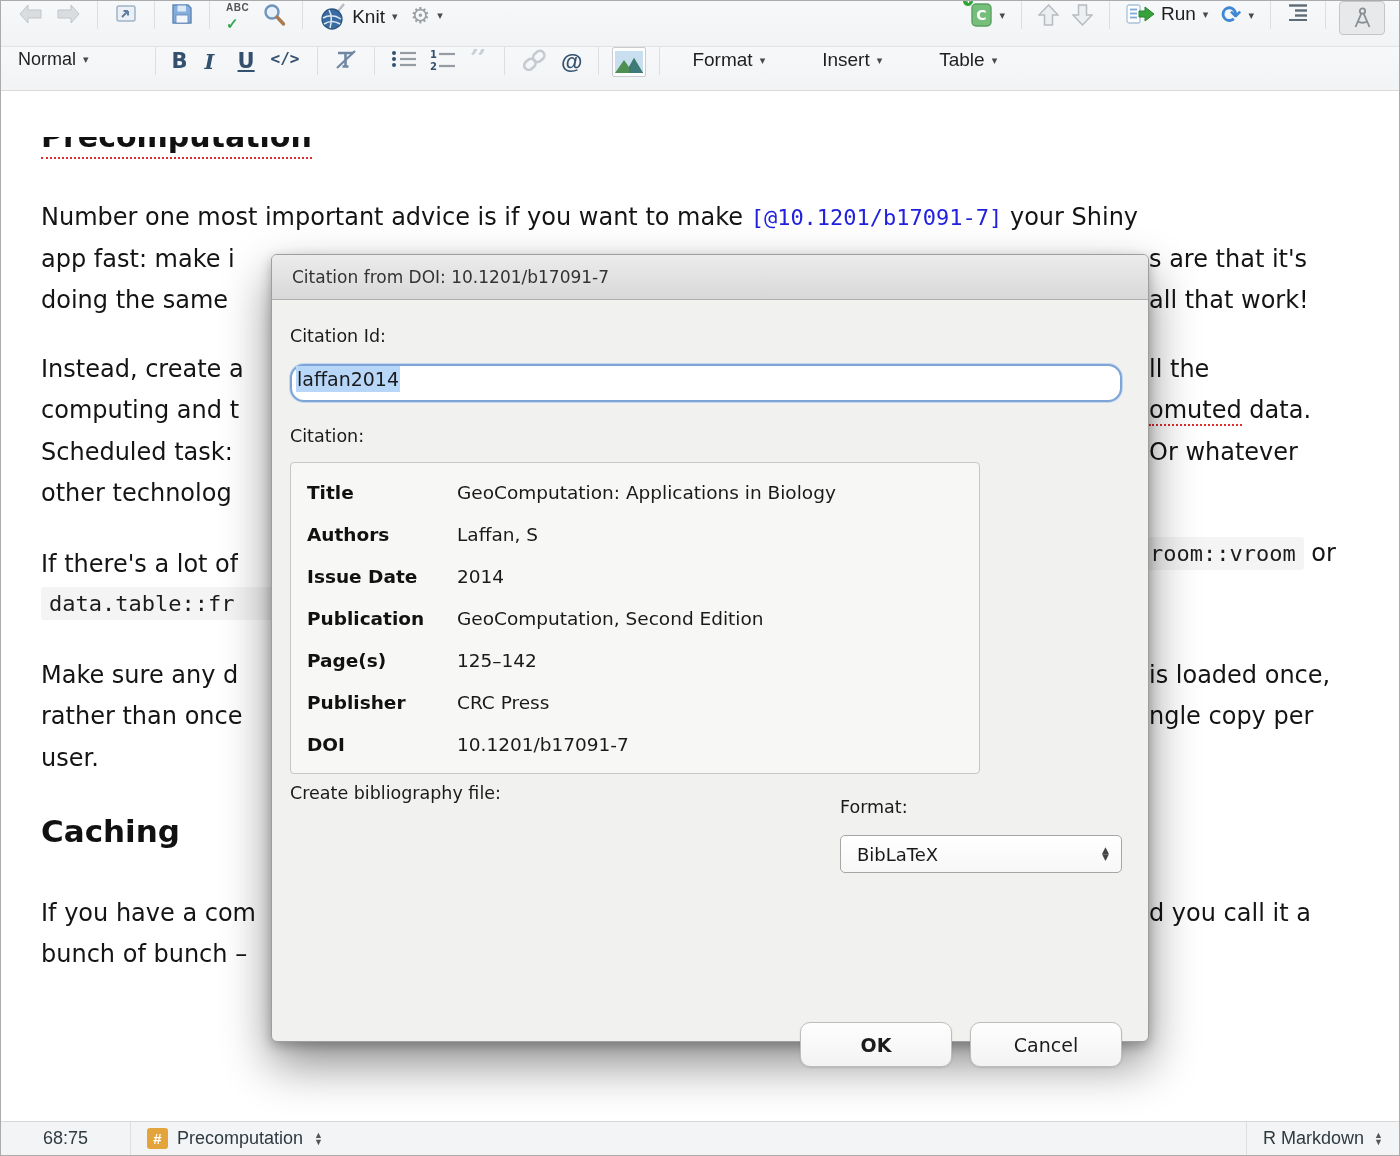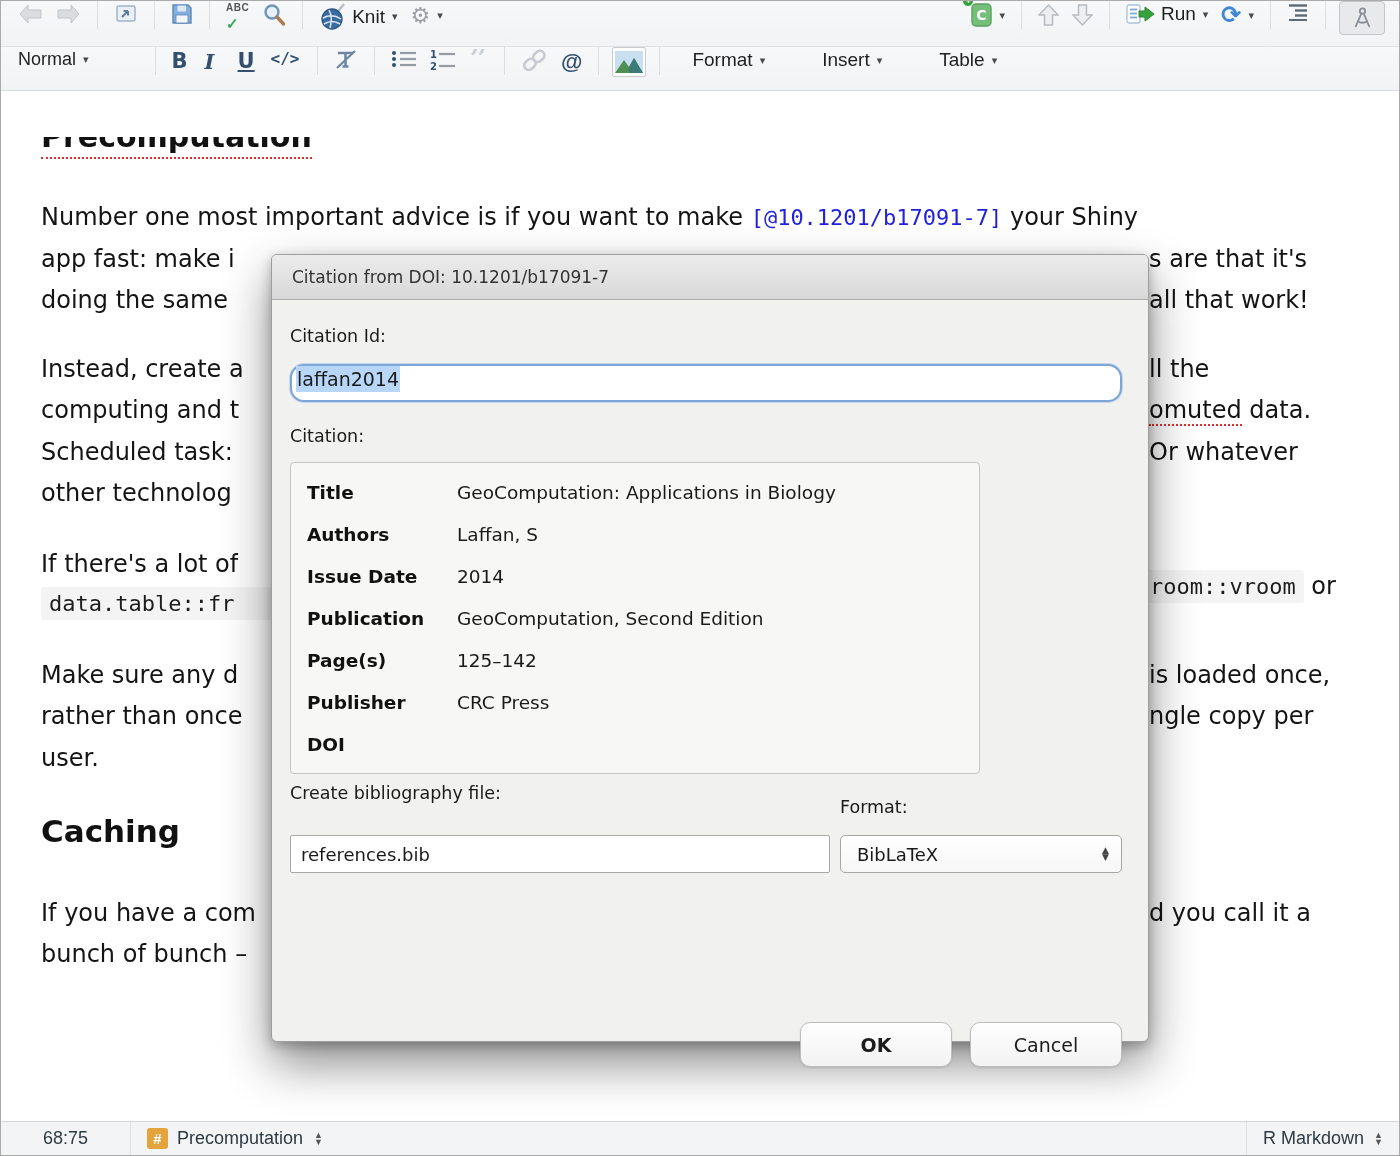--- a/index.html
+++ b/index.html
@@ -306,21 +306,21 @@
     <div class="frag right" style="top:216px">ll the</div>
     <div class="frag left" style="top:257px">computing and t</div>
     <div class="frag right" style="top:257px">
       <span class="misspell">omuted</span><span> data.</span>
     </div>
     <div class="frag left" style="top:299px">Scheduled task: </div>
     <div class="frag right" style="top:299px">Or whatever</div>
     <div class="frag left" style="top:340px">other technolog</div>
 
     <div class="frag left" style="top:411px">If there's a lot of</div>
-    <div class="frag" style="left:1141px;top:433px">
+    <div class="frag" style="left:1141px;top:400px">
       <span class="codetext">room::vroom</span><span> or</span>
     </div>
     <div class="frag left" style="top:450px">
       <span class="codetext" style="padding-right:80px">data.table::fr</span>
     </div>
 
     <div class="frag left" style="top:522px">Make sure any d</div>
     <div class="frag right" style="top:522px">is loaded once,</div>
     <div class="frag left" style="top:563px">rather than once</div>
     <div class="frag right" style="top:563px">ngle copy per</div>
@@ -349,24 +349,24 @@
           <span class="v">Laffan, S</span>
         <span class="k">Issue Date</span>
           <span class="v">2014</span>
         <span class="k">Publication</span>
           <span class="v">GeoComputation, Second Edition</span>
         <span class="k">Page(s)</span>
           <span class="v">125–142</span>
         <span class="k">Publisher</span>
           <span class="v">CRC Press</span>
         <span class="k">DOI</span>
+          <span class="v">10.1201/b17091-7</span>
       </div>
 
       <div class="dlg-label" style="top:483px">Create bibliography file:</div>
-      <input class="bib-input" value="references.bib" style="">
       <div class="dlg-label" style="left:568px;top:497px">Format:</div>
       <div class="fmt-select">
         <span>BibLaTeX</span>
         <span class="updown">
             <span>▲</span>
             <span>▼</span>
           </span>
       </div>
 
       <div class="dlg-btn ok">OK</div>

